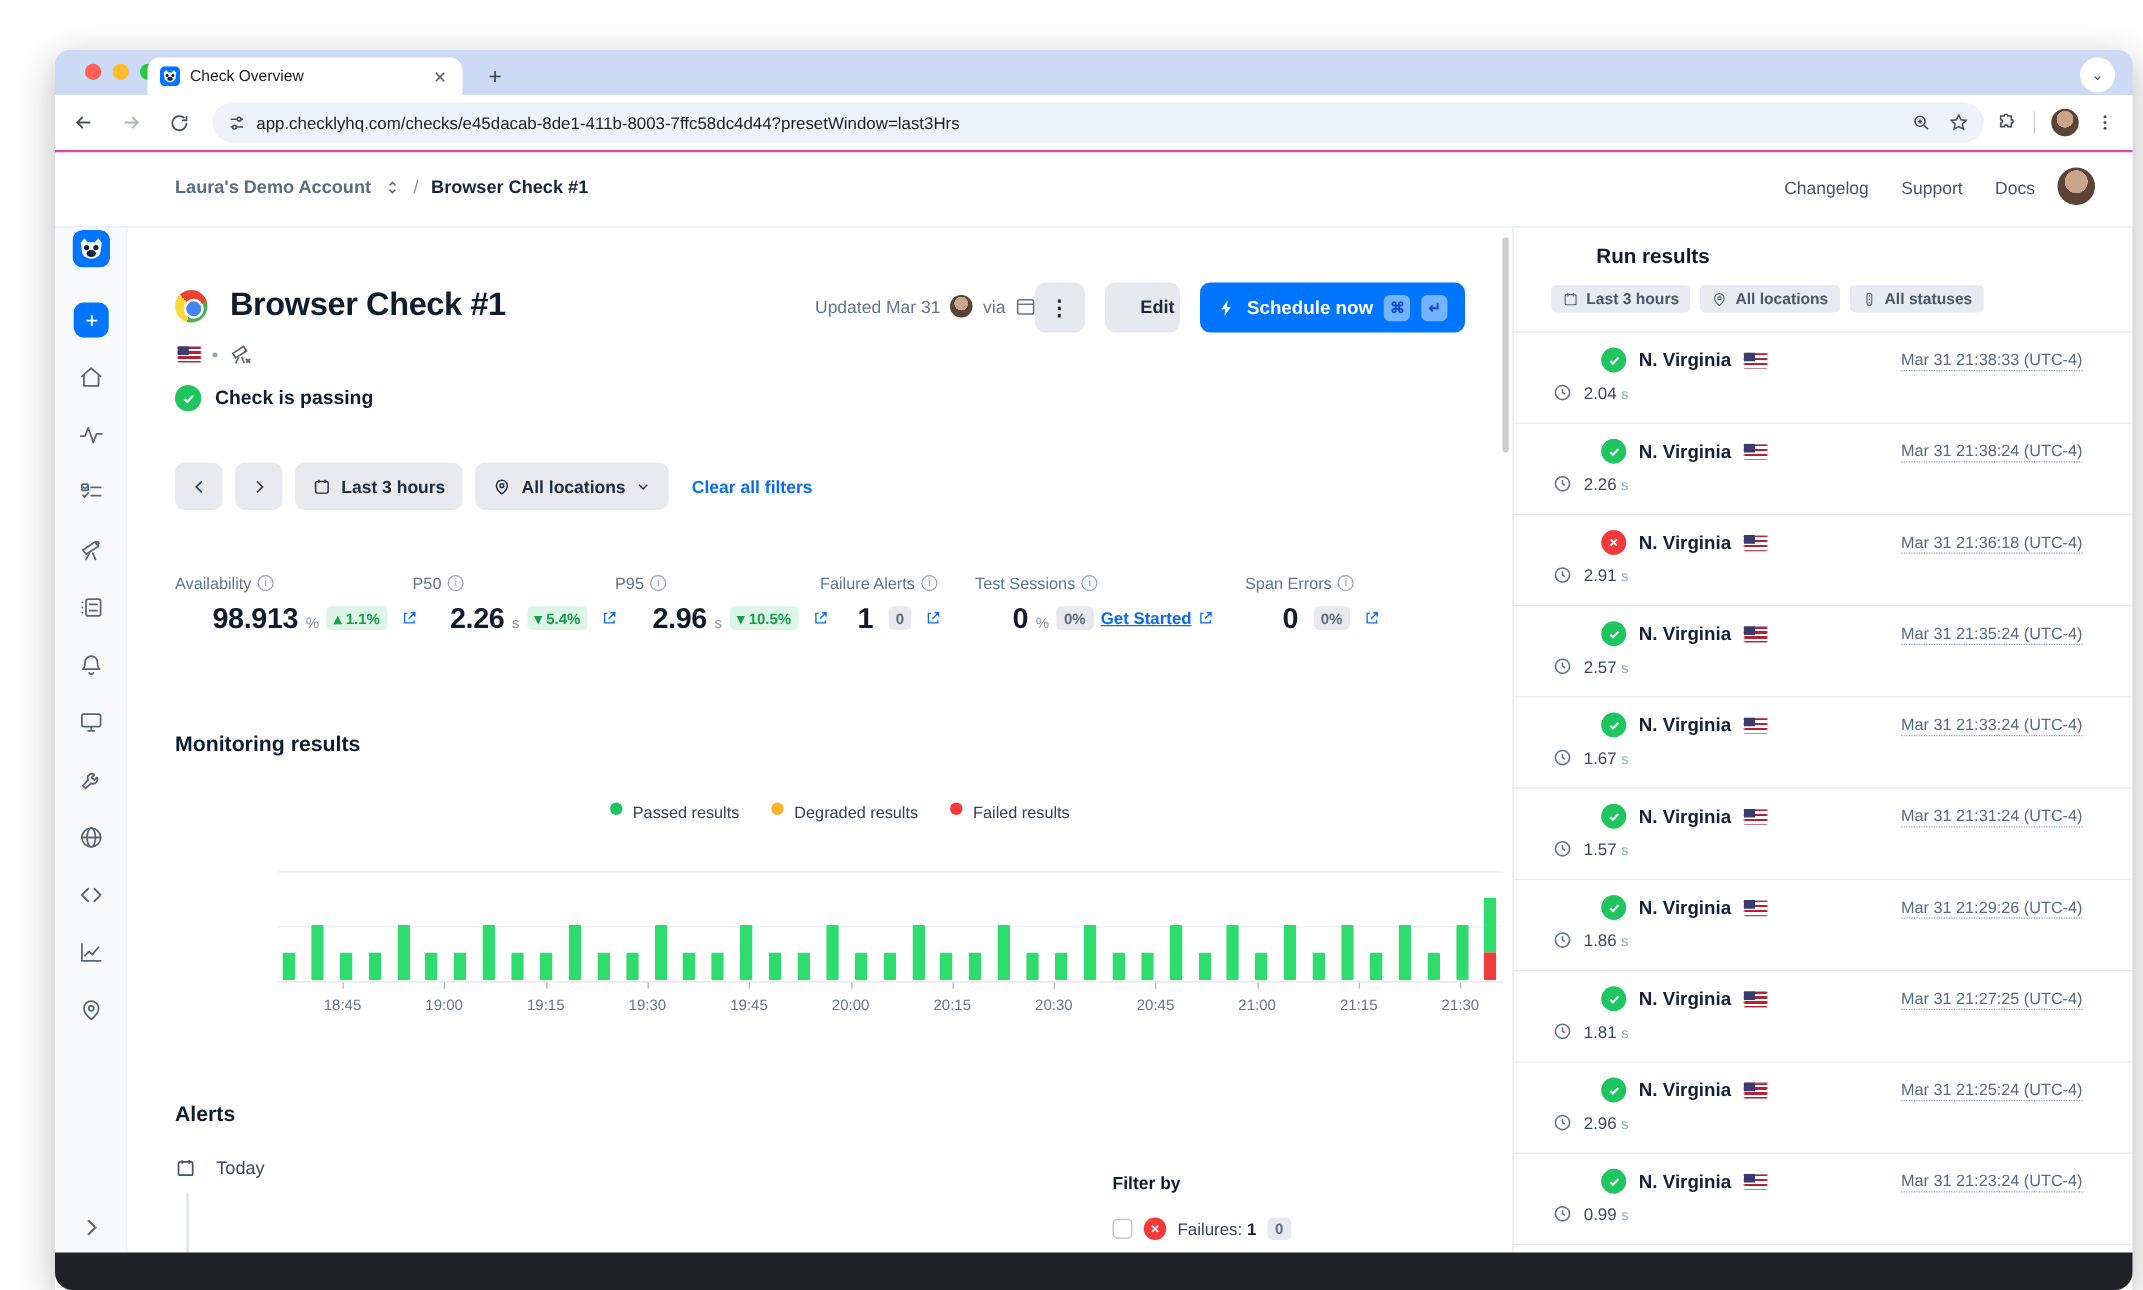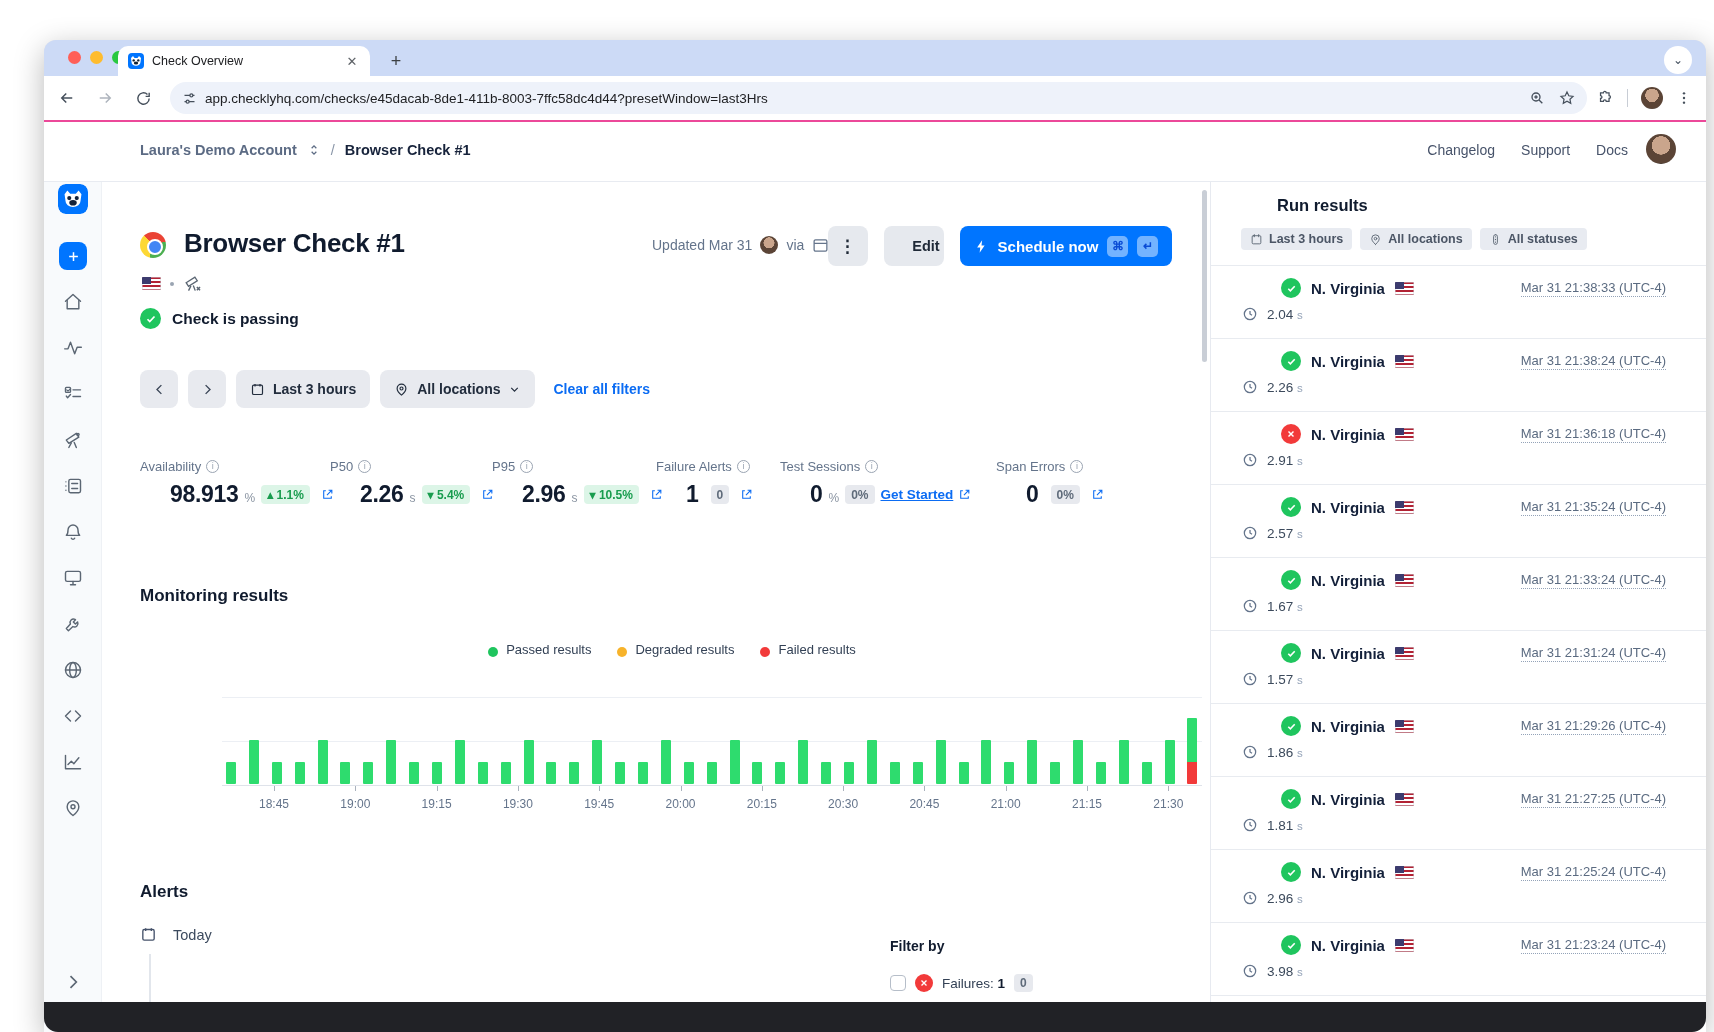--- a/index.html
+++ b/index.html
@@ -92,21 +92,21 @@
   .m-unit { font-size:12px; color:#8a94a2; }
   .m-delta { font-size:12px; font-weight:bold; border-radius:4px; padding:2.5px 6px; align-self:center; }
   .d-good { background:#dcf5e7; color:#189c4e; }
   .d-gray { background:#e7e9ee; color:#5f6b7a; }
   .m-link { font-size:13.5px; font-weight:bold; color:#0b6cf3; text-decoration:underline; align-self:center; display:flex; gap:5px; align-items:center;}
   .info-ic { width:13px; height:13px; border-radius:50%; border:1px solid #9aa4b2; color:#9aa4b2; font-size:9px;
              display:inline-flex; align-items:center; justify-content:center; }
 
   .sec-title { position:absolute; left:38px; font-size:17px; font-weight:bold; color:#101b2e; }
   .legend { position:absolute; left:120px; top:460px; width:900px; display:flex; justify-content:center; gap:26px; }
-  .leg-item { display:flex; align-items:flex-end; gap:8px; font-size:13px; color:#334155; }
+  .leg-item { display:flex; align-items:flex-start; gap:8px; font-size:13px; color:#334155; }
   .leg-dot { width:10px; height:10px; border-radius:50%; }
 
   .chart { position:absolute; left:120px; top:515px; width:1010px; height:100px; }
   .plot { position:absolute; left:0; top:0; width:980px; height:88px; }
   .gline { position:absolute; left:0; width:100%; height:1px; background:#eceff4; }
   .gline.base { background:#dfe3ea; }
   .bars { position:absolute; left:4px; right:4px; bottom:1px; top:0; display:flex; align-items:flex-end; justify-content:space-between; }
   .bar { width:10px; display:flex; flex-direction:column; justify-content:flex-end; border-radius:1px; overflow:hidden; }
   .yticks span { position:absolute; left:992px; font-size:11.5px; color:#6b7684; }
   .xticks span { position:absolute; top:100px; font-size:12px; color:#64748b; transform:translateX(-50%); }
@@ -927,21 +927,21 @@
               </span>
       <span class="rr-loc">N. Virginia</span>
       <span class="flag"></span>
       <span class="rr-time">Mar 31 21:23:24 (UTC-4)</span>
     </div>
     <div class="rr-line2">
       <svg width="16" height="16" viewBox="0 0 24 24" fill="none" stroke="#64748b" stroke-width="1.9">
         <circle cx="12" cy="12" r="8.5"></circle>
                 <path d="M12 7.5V12l3 2"></path>
               </svg>
-      <span class="rr-dur"><span>3.98</span> <em>s</em></span>
+      <span class="rr-dur"><span>0.99</span> <em>s</em></span>
     </div>
   </div>
         </div>
     </div>
   </div>
 </div>
 
 <div class="dock"></div>
 
 </body></html>

